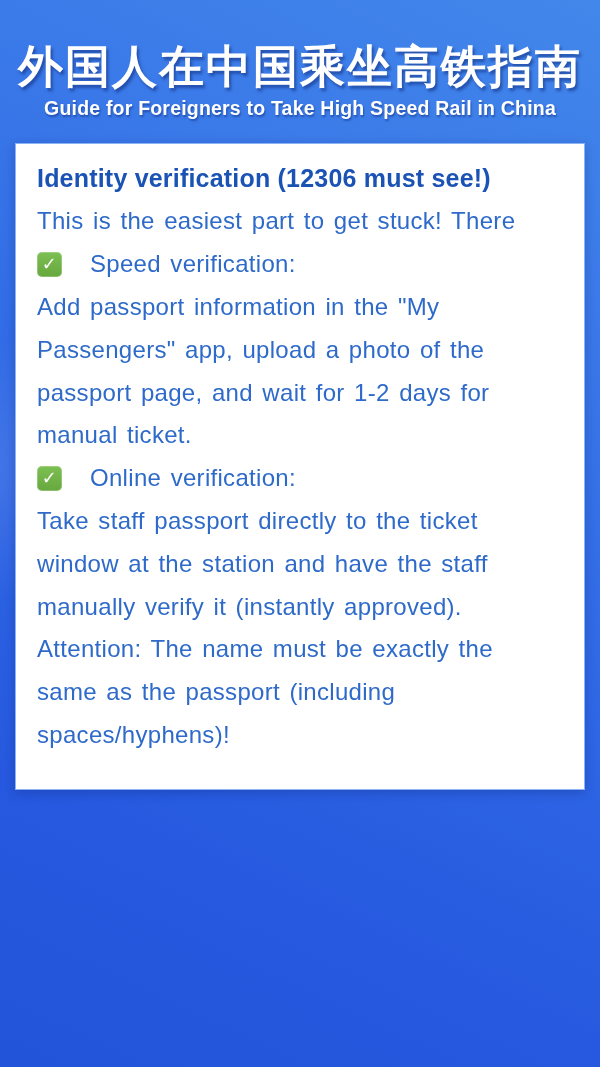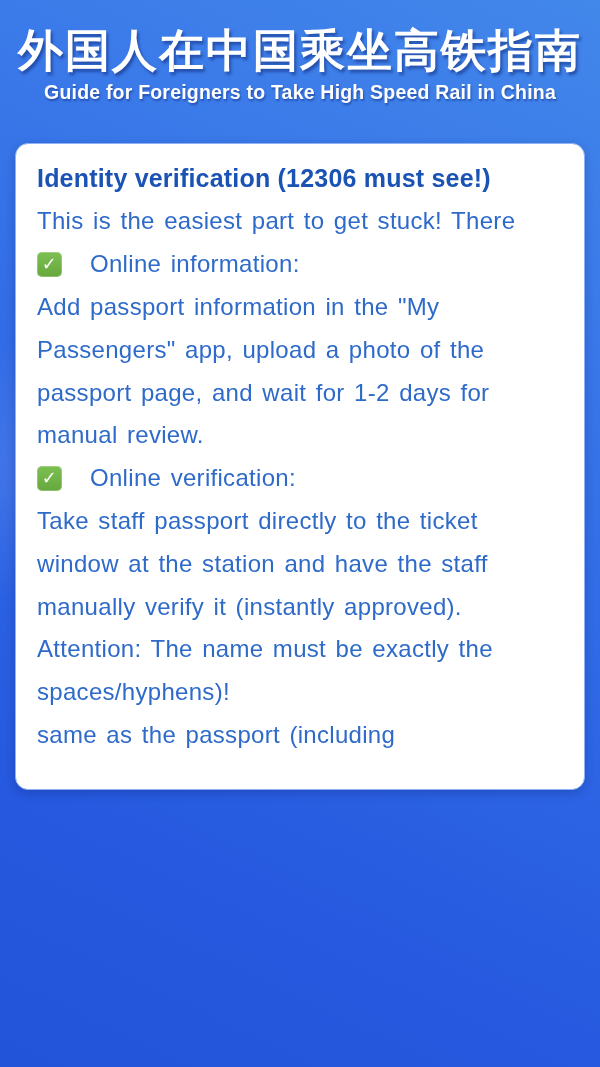--- a/index.html
+++ b/index.html
@@ -9,21 +9,21 @@
     font-family: "Liberation Sans", "DejaVu Sans", sans-serif;
   }
   .page {
     position: relative;
     width: 600px; height: 1067px;
     background:
       radial-gradient(ellipse 280px 190px at -4% 44%, rgba(255,255,255,0.10), rgba(255,255,255,0) 70%),
       linear-gradient(205deg, #4287ea 0%, #3b7ae9 22%, #2e66e5 55%, #2659df 78%, #2254d9 100%);
   }
   .header {
-    padding-top: 26px;
+    padding-top: 42px;
     text-align: center;
   }
   .title-cn {
     margin: 0;
     font-size: 45px;
     font-weight: 700;
     color: #ffffff;
     letter-spacing: 2px;
     line-height: 1.1;
     text-shadow: 2px 3px 3px rgba(14, 40, 118, 0.55);
@@ -37,21 +37,21 @@
     letter-spacing: 0.2px;
     text-shadow: 1px 2px 2px rgba(14, 40, 118, 0.5);
     white-space: nowrap;
   }
   .card {
     position: absolute;
     left: 15px; top: 143px;
     width: 570px; height: 647px;
     background: #ffffff;
     border: 1px solid #8db2f6;
-    border-radius: 13px;
+    border-radius: 0;
     box-shadow: 0 3px 10px rgba(10, 25, 90, 0.25);
     padding: 13px 21px 0 21px;
   }
   .card-title {
     margin: 0;
     height: 43px;
     display: flex;
     align-items: center;
     font-size: 25px;
     font-weight: 700;
@@ -98,37 +98,37 @@
 
   <section class="card">
     <h2 class="card-title">Identity verification (12306 must see!)</h2>
     <div class="card-body" id="card-body">
         <div class="line">
     
     <span>This is the easiest part to get stuck! There</span>
   </div>
         <div class="line">
     <span class="check">✓</span>
-    <span>Online information:</span>
+    <span>Speed verification:</span>
   </div>
         <div class="line">
     
     <span>Add passport information in the "My</span>
   </div>
         <div class="line">
     
     <span>Passengers" app, upload a photo of the</span>
   </div>
         <div class="line">
     
     <span>passport page, and wait for 1-2 days for</span>
   </div>
         <div class="line">
     
-    <span>manual review.</span>
+    <span>manual ticket.</span>
   </div>
         <div class="line">
     <span class="check">✓</span>
     <span>Online verification:</span>
   </div>
         <div class="line">
     
     <span>Take staff passport directly to the ticket</span>
   </div>
         <div class="line">
@@ -138,22 +138,22 @@
         <div class="line">
     
     <span>manually verify it (instantly approved).</span>
   </div>
         <div class="line">
     
     <span>Attention: The name must be exactly the</span>
   </div>
         <div class="line">
     
-    <span>spaces/hyphens)!</span>
+    <span>same as the passport (including</span>
   </div>
         <div class="line">
     
-    <span>same as the passport (including</span>
+    <span>spaces/hyphens)!</span>
   </div>
       </div>
   </section>
 
 </div>
 
 </body></html>

